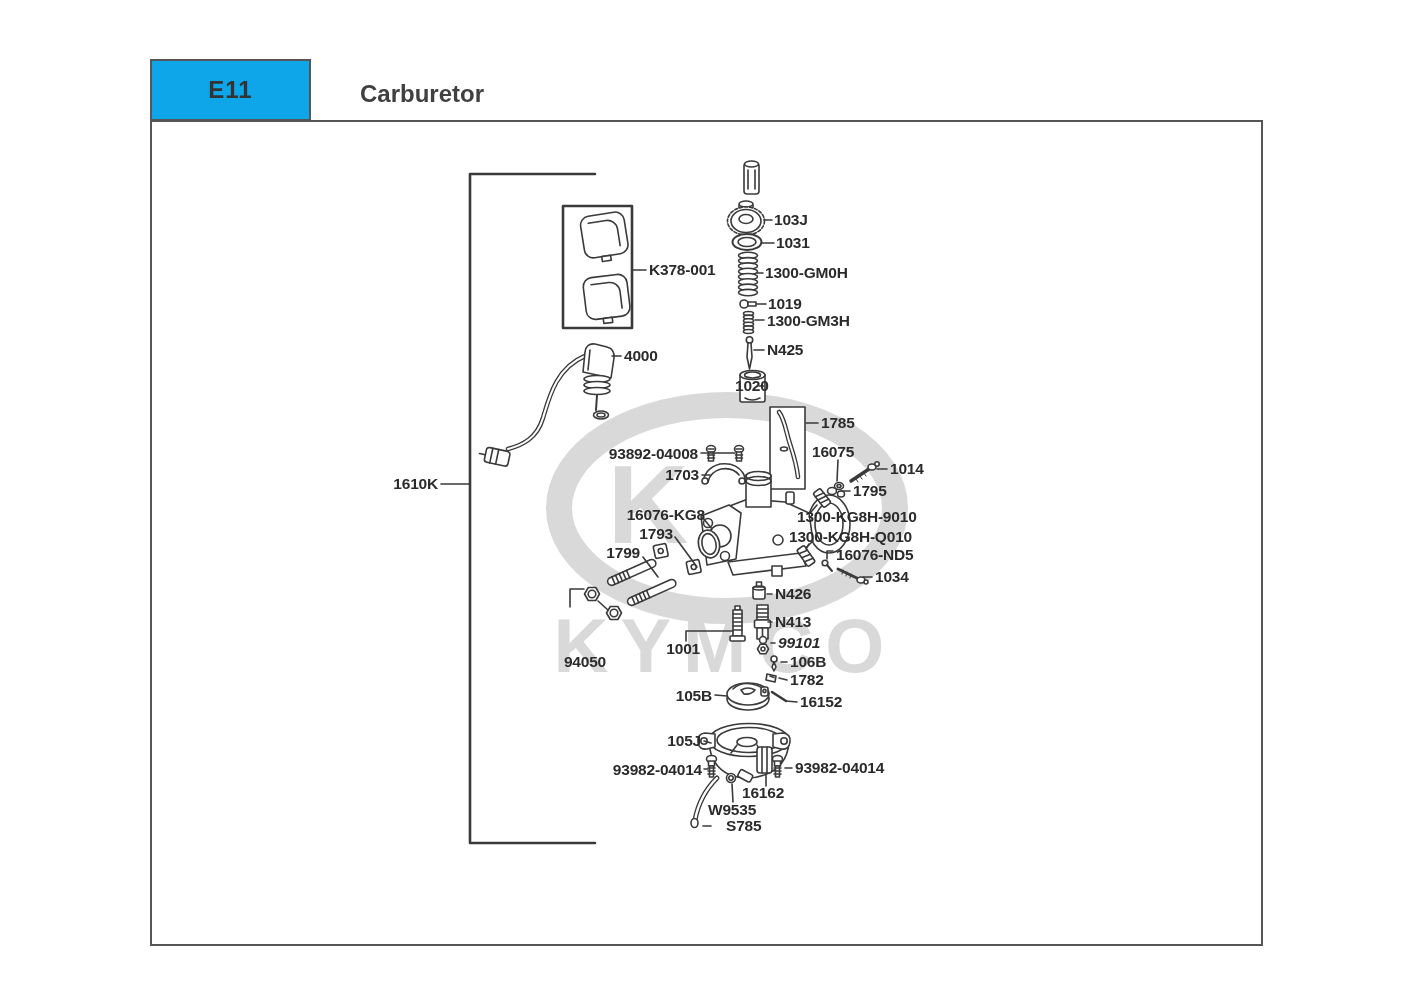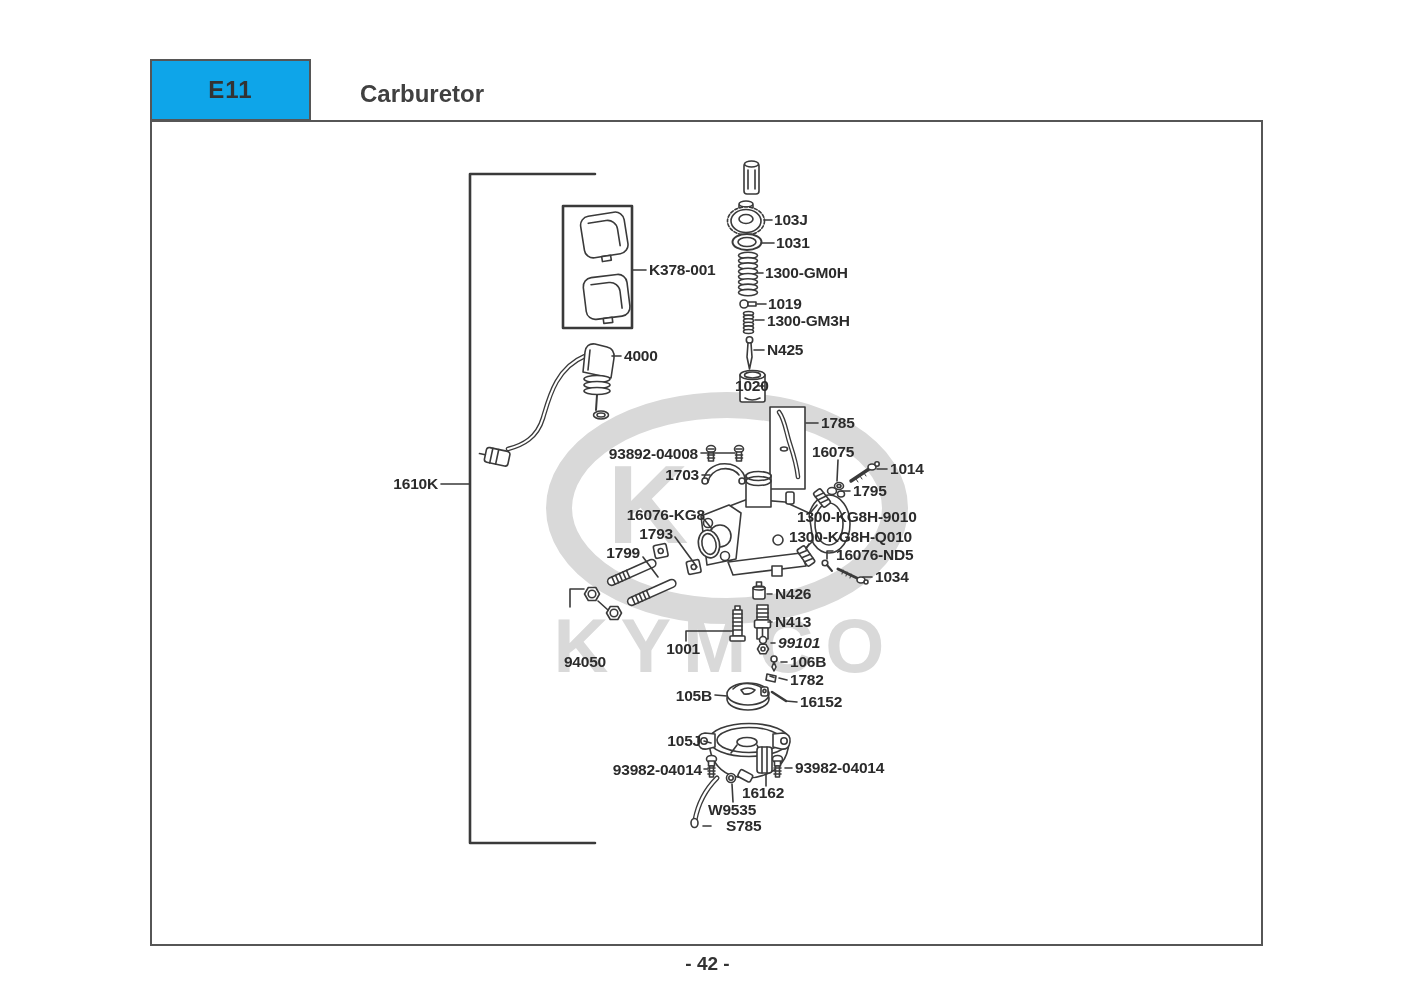--- a/index.html
+++ b/index.html
@@ -389,15 +389,14 @@
       <div class="part-label" style="right: 703px; top: 696px;">105B</div>
       <div class="part-label" style="left: 800px; top: 702px;">16152</div>
       <div class="part-label" style="right: 714px; top: 741px;">105J</div>
       <div class="part-label" style="right: 713px; top: 770px;">93982-04014</div>
       <div class="part-label" style="left: 795px; top: 768px;">93982-04014</div>
       <div class="part-label" style="left: 742px; top: 793px;">16162</div>
       <div class="part-label" style="left: 708px; top: 810px;">W9535</div>
       <div class="part-label" style="left: 718px; top: 826px; margin-left: 8px;">S785</div>
     </div>
 
-  <div class="page-number">- 42 -</div>
 
 </div>
 
 </body></html>

